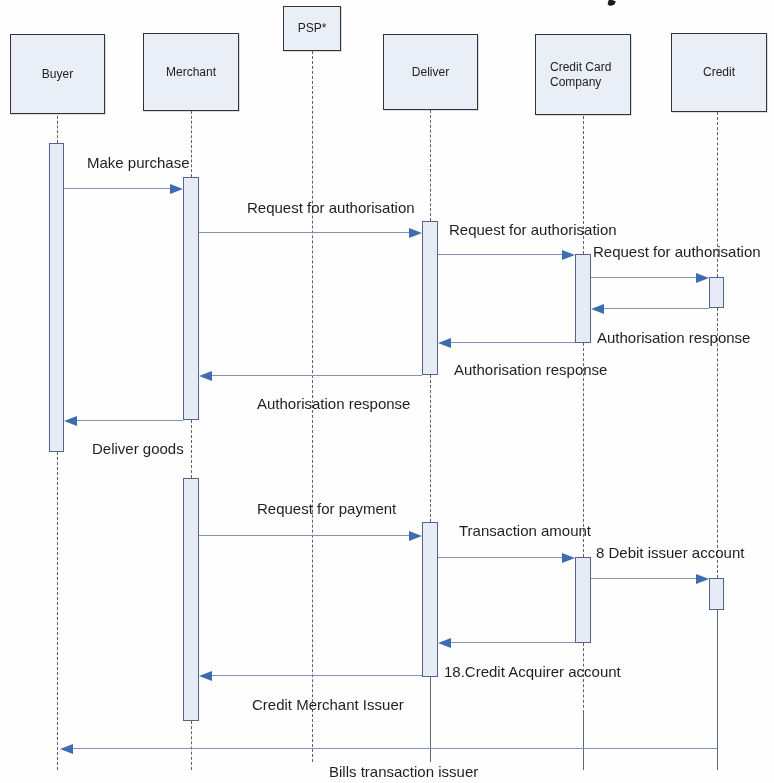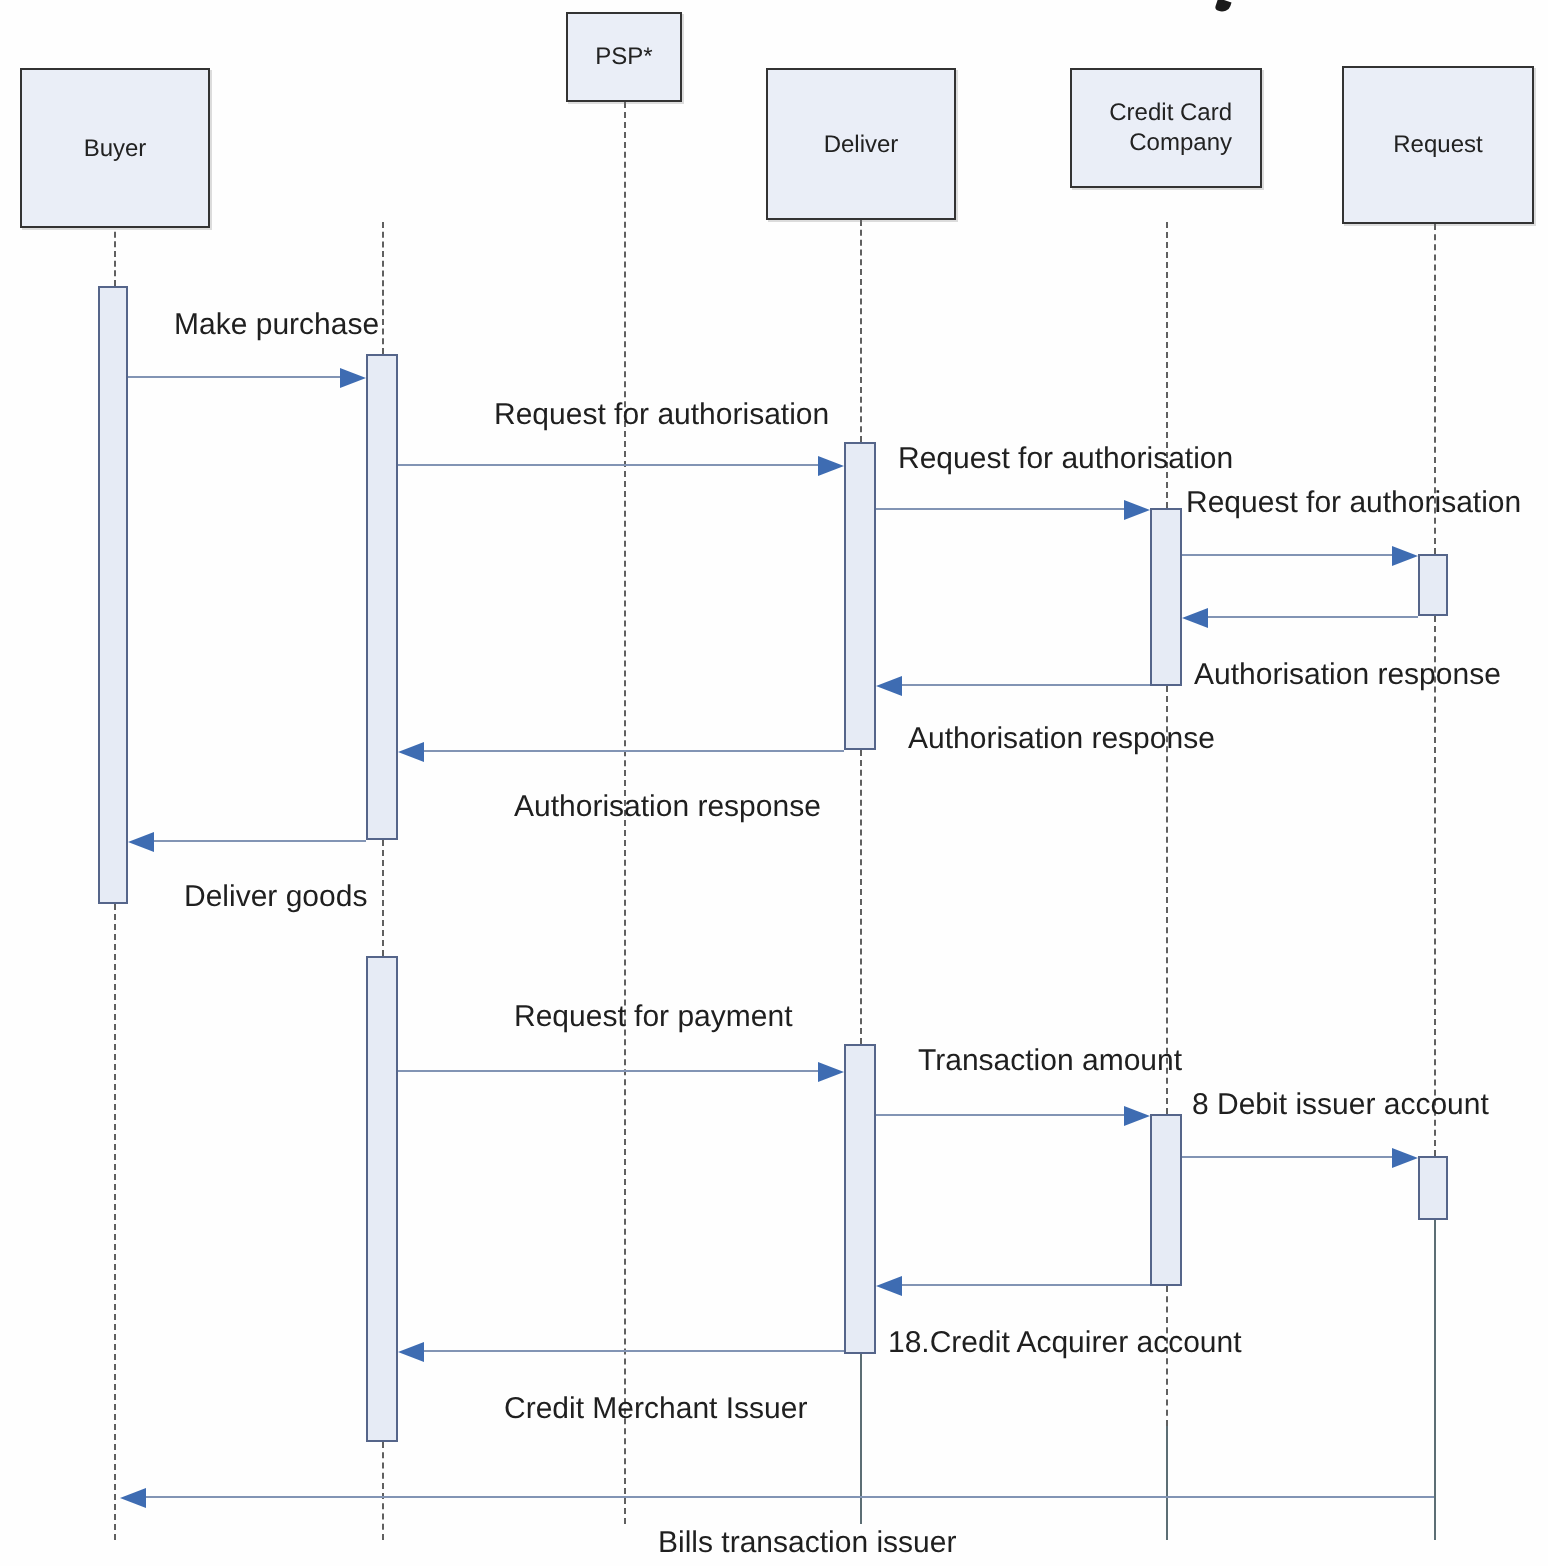--- a/index.html
+++ b/index.html
@@ -6,21 +6,21 @@
   #canvas{
     position:relative;width:774px;height:783px;background:#fefefe;
     font-family:"Liberation Sans", sans-serif;color:var(--text,#222);
     overflow:hidden;
   }
   .actor{
     position:absolute;box-sizing:border-box;
     background:var(--box-fill,#eaeef7);
     border:1px solid var(--box-border,#333333);
     display:flex;align-items:center;justify-content:center;
-    font-size:12px;text-align:right;line-height:1.25;
+    font-size:12px;text-align:left;line-height:1.25;
     box-shadow:1px 1px 0 rgba(120,120,120,.25);
   }
   .lifeline{position:absolute;width:0;border-left:1px dashed var(--lifeline,#606060);}
   .lifeline.solid{border-left-style:solid;border-left-color:#5c6e74;}
   .activation{
     position:absolute;box-sizing:border-box;
     background:var(--activation-fill,#e6ebf5);
     border:1px solid var(--activation-border,#55658a);
   }
   .mline{position:absolute;height:0;border-top:1px solid var(--arrow-line,#8294b4);}
@@ -50,31 +50,34 @@
   <div class="lifeline" style="left:583px;top:343px;height:214px"></div>
   <div class="lifeline" style="left:583px;top:643px;height:70px"></div>
   <div class="lifeline solid" style="left:583px;top:713px;height:57px"></div>
   <div class="lifeline" style="left:717px;top:112px;height:165px"></div>
   <div class="lifeline" style="left:717px;top:308px;height:270px"></div>
   <div class="lifeline solid" style="left:717px;top:610px;height:160px"></div>
 
   <div class="actor" style="left:10px;top:34px;width:95px;height:80px">
     <span>Buyer</span>
   </div>
+  <div class="actor" style="left:143px;top:33px;width:96px;height:78px">
+    <span>Merchant</span>
+  </div>
   <div class="actor" style="left:283px;top:6px;width:58px;height:45px">
     <span>PSP*</span>
   </div>
   <div class="actor" style="left:383px;top:34px;width:95px;height:76px">
     <span>Deliver</span>
   </div>
-  <div class="actor" style="left:535px;top:34px;width:96px;height:60px;padding:0 14px">
+  <div class="actor" style="left:535px;top:34px;width:96px;height:81px;padding:0 14px">
     <span>Credit Card Company</span>
   </div>
   <div class="actor" style="left:671px;top:33px;width:96px;height:79px">
-    <span>Request</span>
+    <span>Credit</span>
   </div>
 
   <div class="activation" style="left:49px;top:143px;width:15px;height:309px"></div>
   <div class="activation" style="left:183px;top:177px;width:16px;height:243px"></div>
   <div class="activation" style="left:422px;top:221px;width:16px;height:154px"></div>
   <div class="activation" style="left:575px;top:254px;width:16px;height:89px"></div>
   <div class="activation" style="left:709px;top:277px;width:15px;height:31px"></div>
   <div class="activation" style="left:183px;top:478px;width:16px;height:243px"></div>
   <div class="activation" style="left:422px;top:522px;width:16px;height:155px"></div>
   <div class="activation" style="left:575px;top:557px;width:16px;height:86px"></div>

